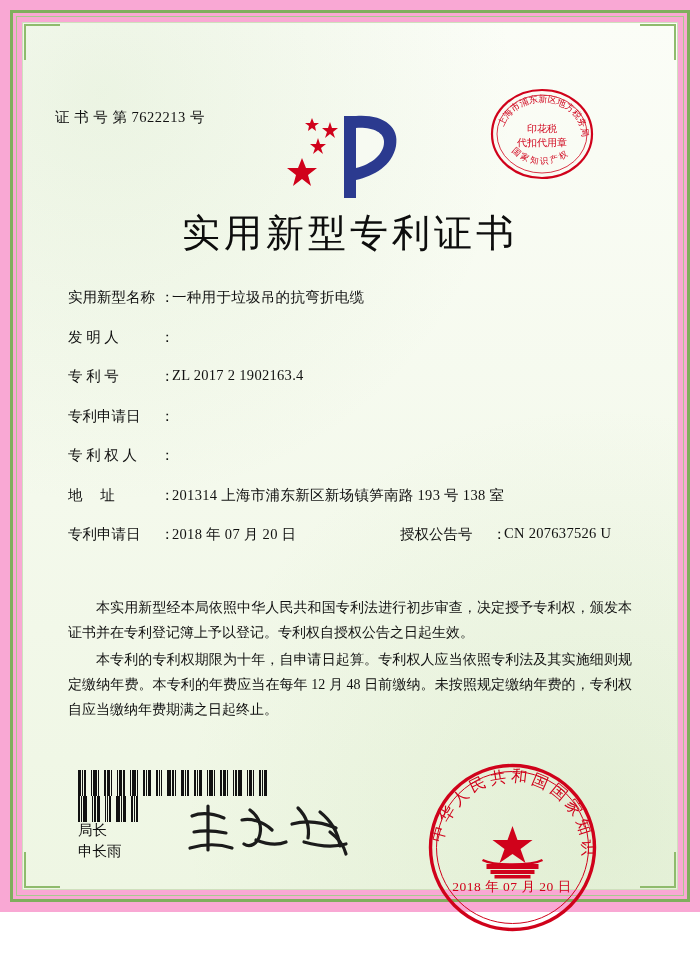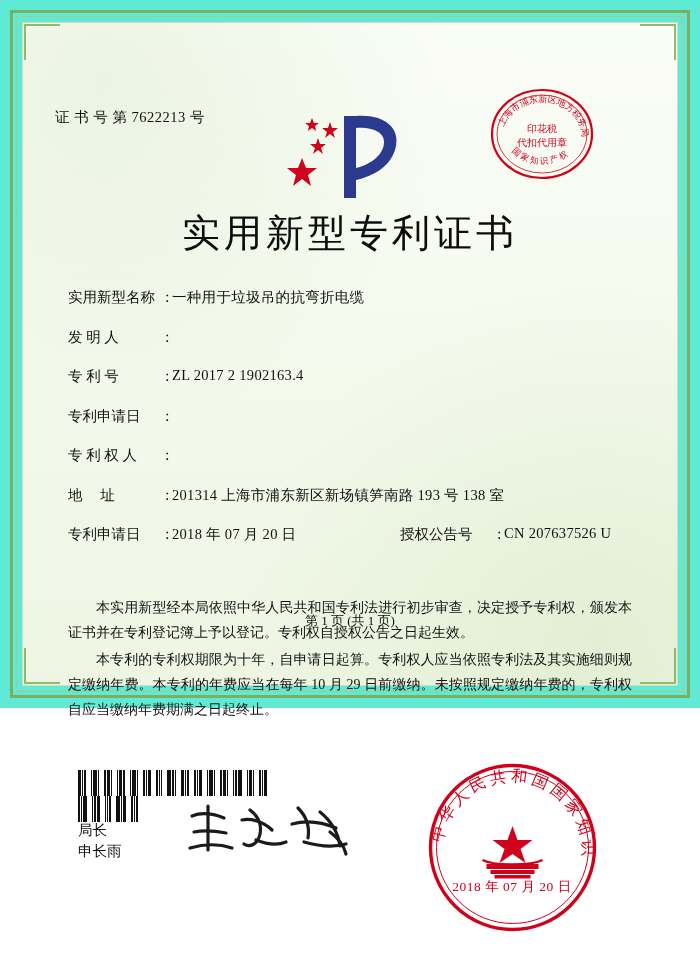--- a/index.html
+++ b/index.html
@@ -9,22 +9,22 @@
   body {
     width: 700px;
     height: 980px;
     background: #ffffff;
     font-family: "Liberation Serif", serif;
     overflow: hidden;
   }
   .page {
     position: relative;
     width: 700px;
-    height: 708px;
-    background: #5eead4;
+    height: 912px;
+    background: #f9a8d4;
     box-sizing: border-box;
   }
   
   .border-outer {
     position: absolute;
     left: 10px; top: 10px; right: 10px; bottom: 10px;
     border: 3px solid #7fae5e;
     box-sizing: border-box;
   }
   .border-mid {
@@ -298,21 +298,21 @@
         <div class="field-colon">：</div>
         <div class="field-value">2018 年 07 月 20 日</div>
         <div class="field-label2">授权公告号</div>
         <div class="field-colon">：</div>
         <div class="field-value">CN 207637526 U</div>
       </div>
     </div>
 
     <div class="paragraphs">
       <p>本实用新型经本局依照中华人民共和国专利法进行初步审查，决定授予专利权，颁发本证书并在专利登记簿上予以登记。专利权自授权公告之日起生效。</p>
-      <p>本专利的专利权期限为十年，自申请日起算。专利权人应当依照专利法及其实施细则规定缴纳年费。本专利的年费应当在每年 10 月 29 日前缴纳。未按照规定缴纳年费的，专利权自应当缴纳年费期满之日起终止。</p>
+      <p>本专利的专利权期限为十年，自申请日起算。专利权人应当依照专利法及其实施细则规定缴纳年费。本专利的年费应当在每年 12 月 48 日前缴纳。未按照规定缴纳年费的，专利权自应当缴纳年费期满之日起终止。</p>
     </div>
 
     <div class="barcode">
       <span style="width:3px"></span><span style="width:1px"></span><span style="width:2px"></span>
       <span style="width:1px"></span><span style="width:4px"></span><span style="width:1px"></span>
       <span style="width:2px"></span><span style="width:3px"></span><span style="width:1px"></span>
       <span style="width:1px"></span><span style="width:3px"></span><span style="width:2px"></span>
       <span style="width:1px"></span><span style="width:4px"></span><span style="width:1px"></span>
       <span style="width:2px"></span><span style="width:1px"></span><span style="width:3px"></span>
       <span style="width:2px"></span><span style="width:1px"></span><span style="width:1px"></span>
@@ -369,15 +369,14 @@
           <rect x="-26" y="12" width="52" height="5" fill="#d0021b"></rect>
           <rect x="-22" y="18" width="44" height="4" fill="#d0021b"></rect>
           <rect x="-18" y="23" width="36" height="3.5" fill="#d0021b"></rect>
           <path d="M -30 8 C -18 14, 18 14, 30 8" stroke="#d0021b" stroke-width="2.5" fill="none"></path>
         </g>
         <path id="sealArcBot" d="M 24 100 A 66 66 0 0 0 151 100" fill="none"></path>
       </svg>
     </div>
     <div class="seal-date">2018 年 07 月 20 日</div>
 
-    <div class="page-no">第 1 页 (共 1 页)</div>
   </div>
 </div>
 
 </body></html>

